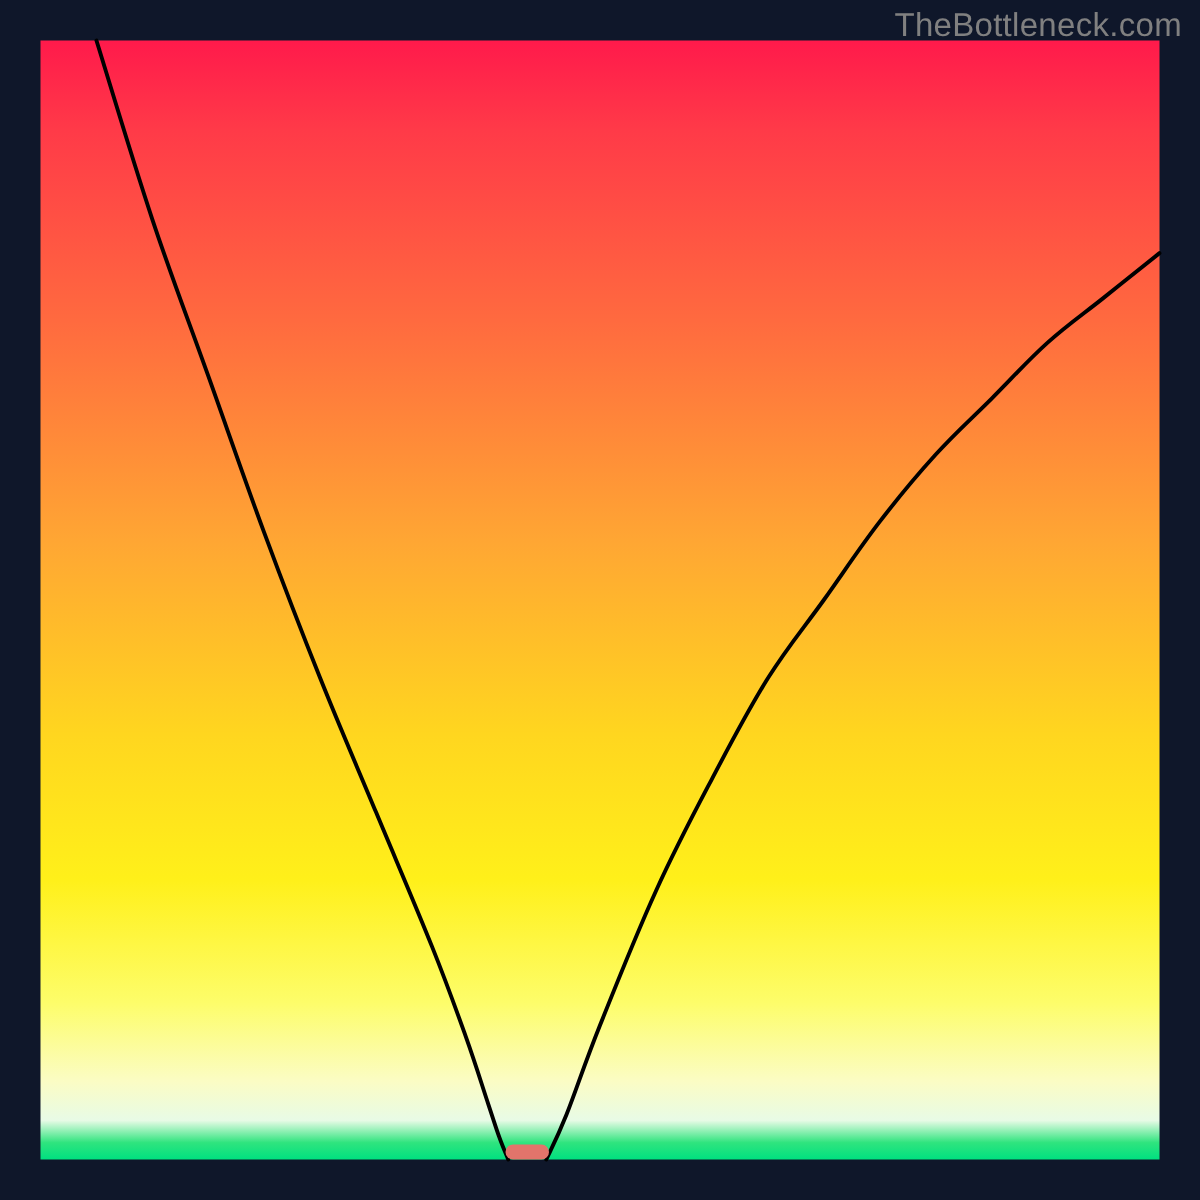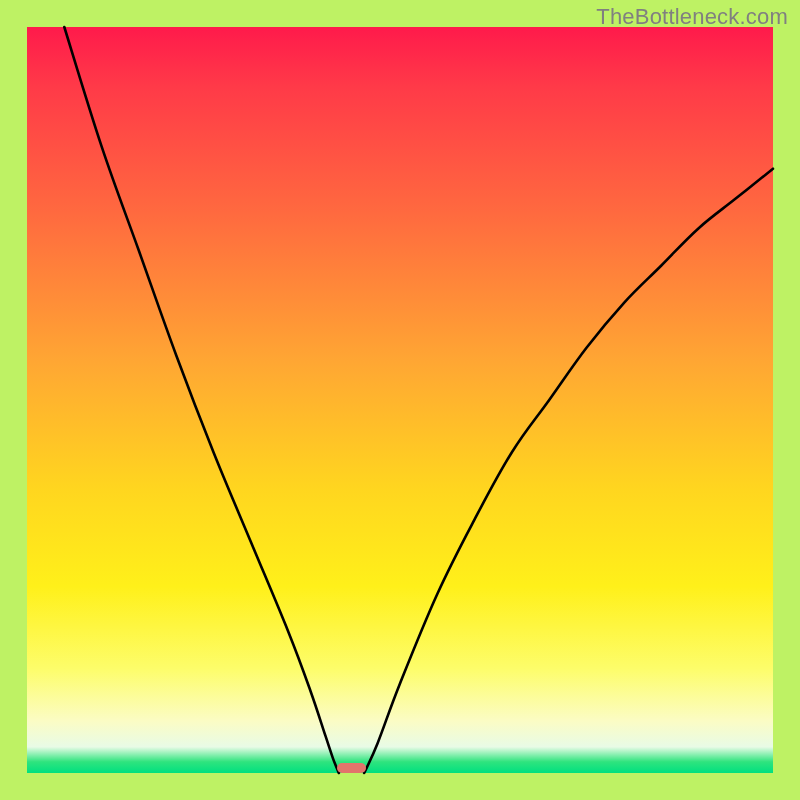--- a/index.html
+++ b/index.html
@@ -10,21 +10,21 @@
     overflow: hidden;
     background: #000;
     font-family: Arial, Helvetica, sans-serif;
   }
   .frame {
     position: absolute;
     left: 0;
     top: 0;
     width: 800px;
     height: 800px;
-    background: #bef264;
+    background: #0f172a;
   }
   .plot {
     position: absolute;
     left: 27px;
     top: 27px;
     width: 746px;
     height: 746px;
     
     background: linear-gradient(to bottom,
       #ff1a4b 0%,

